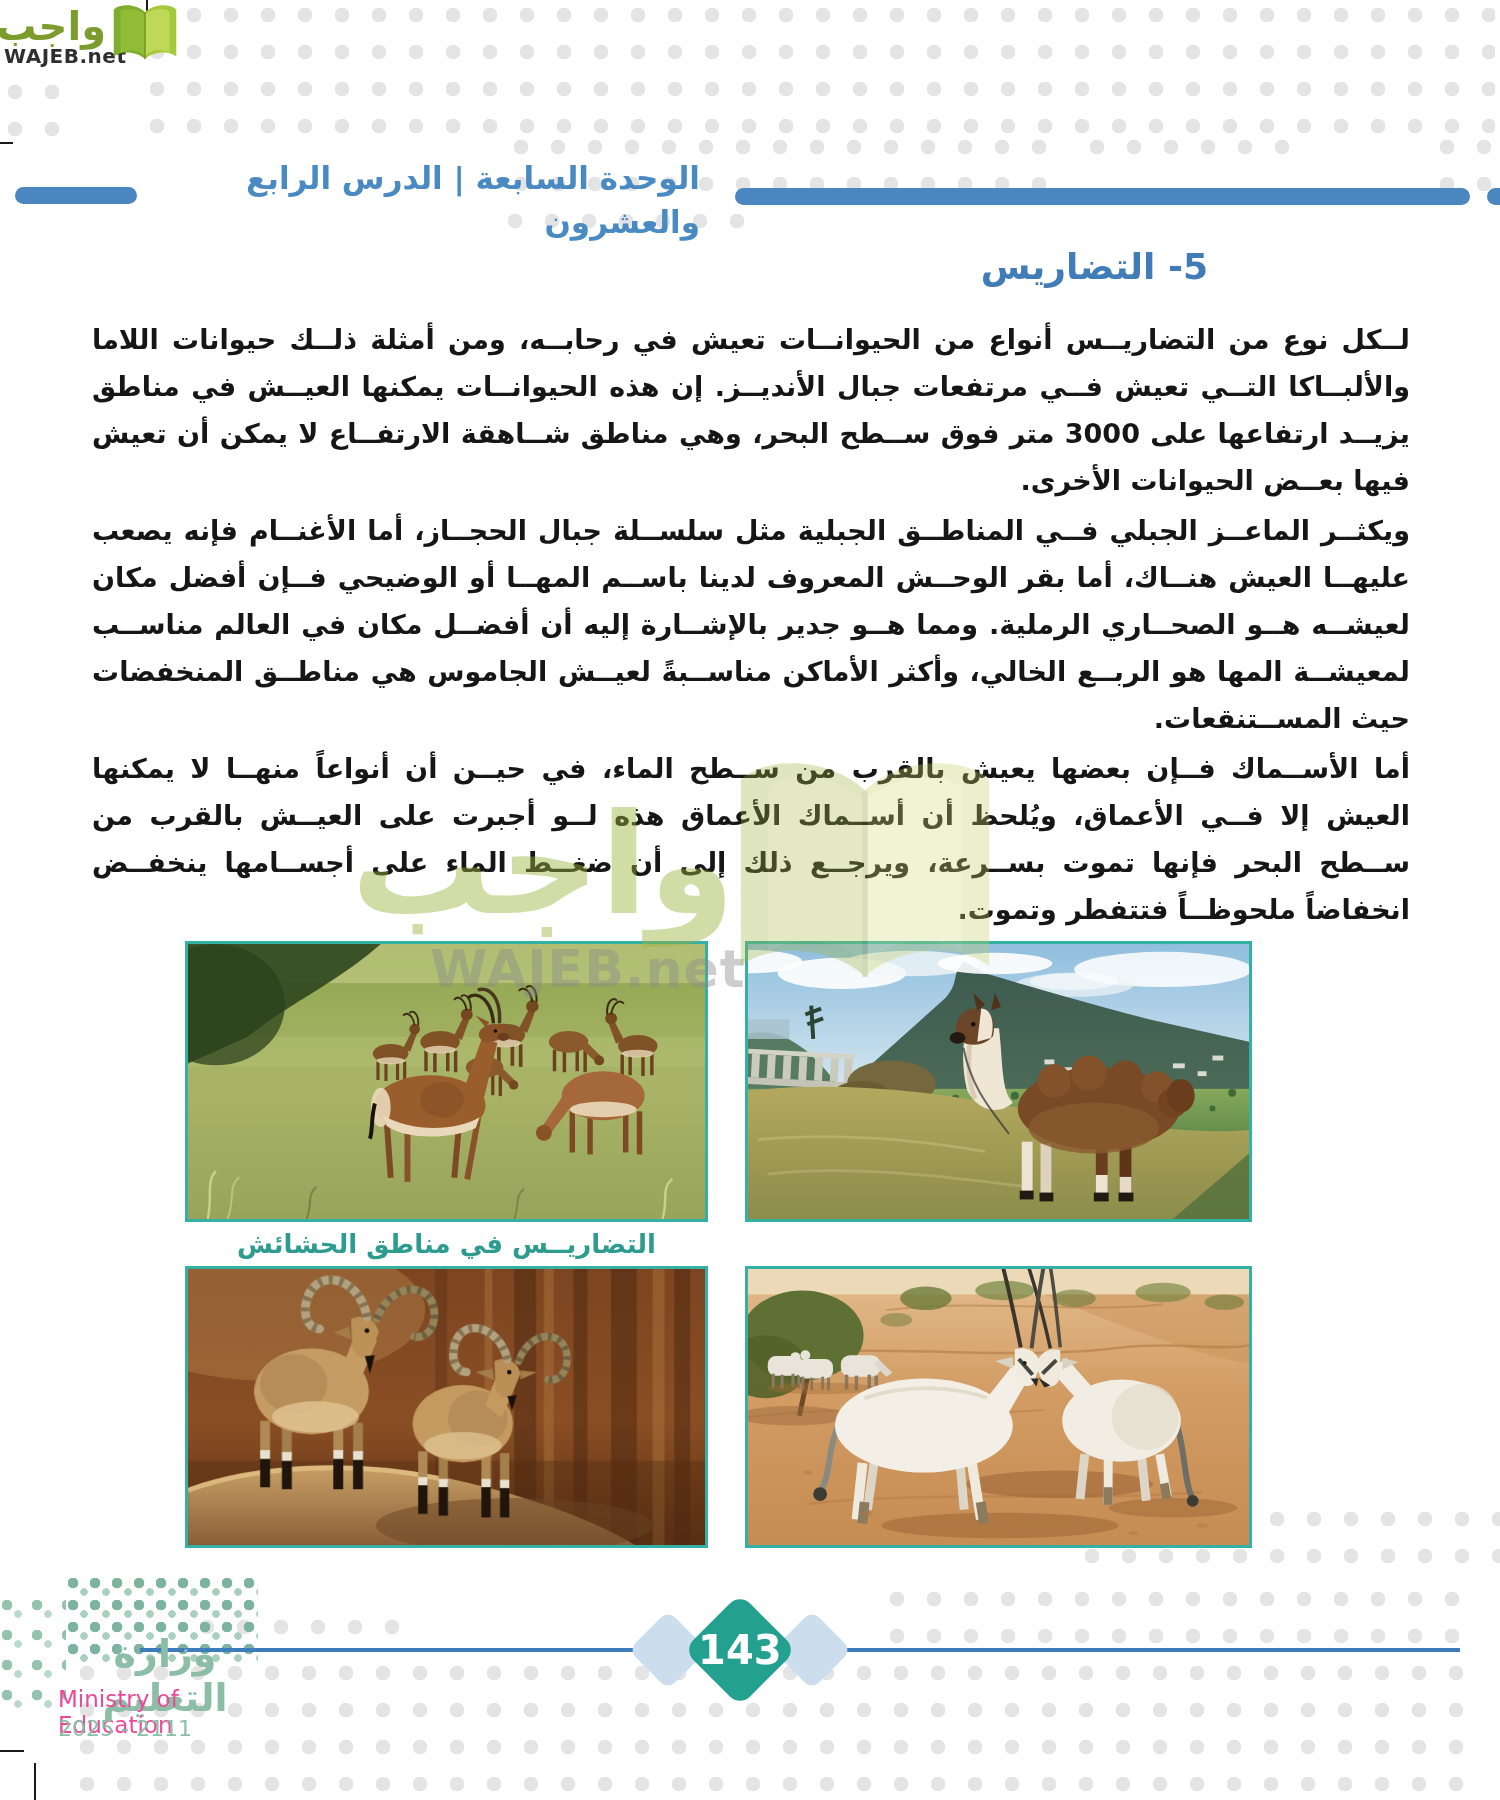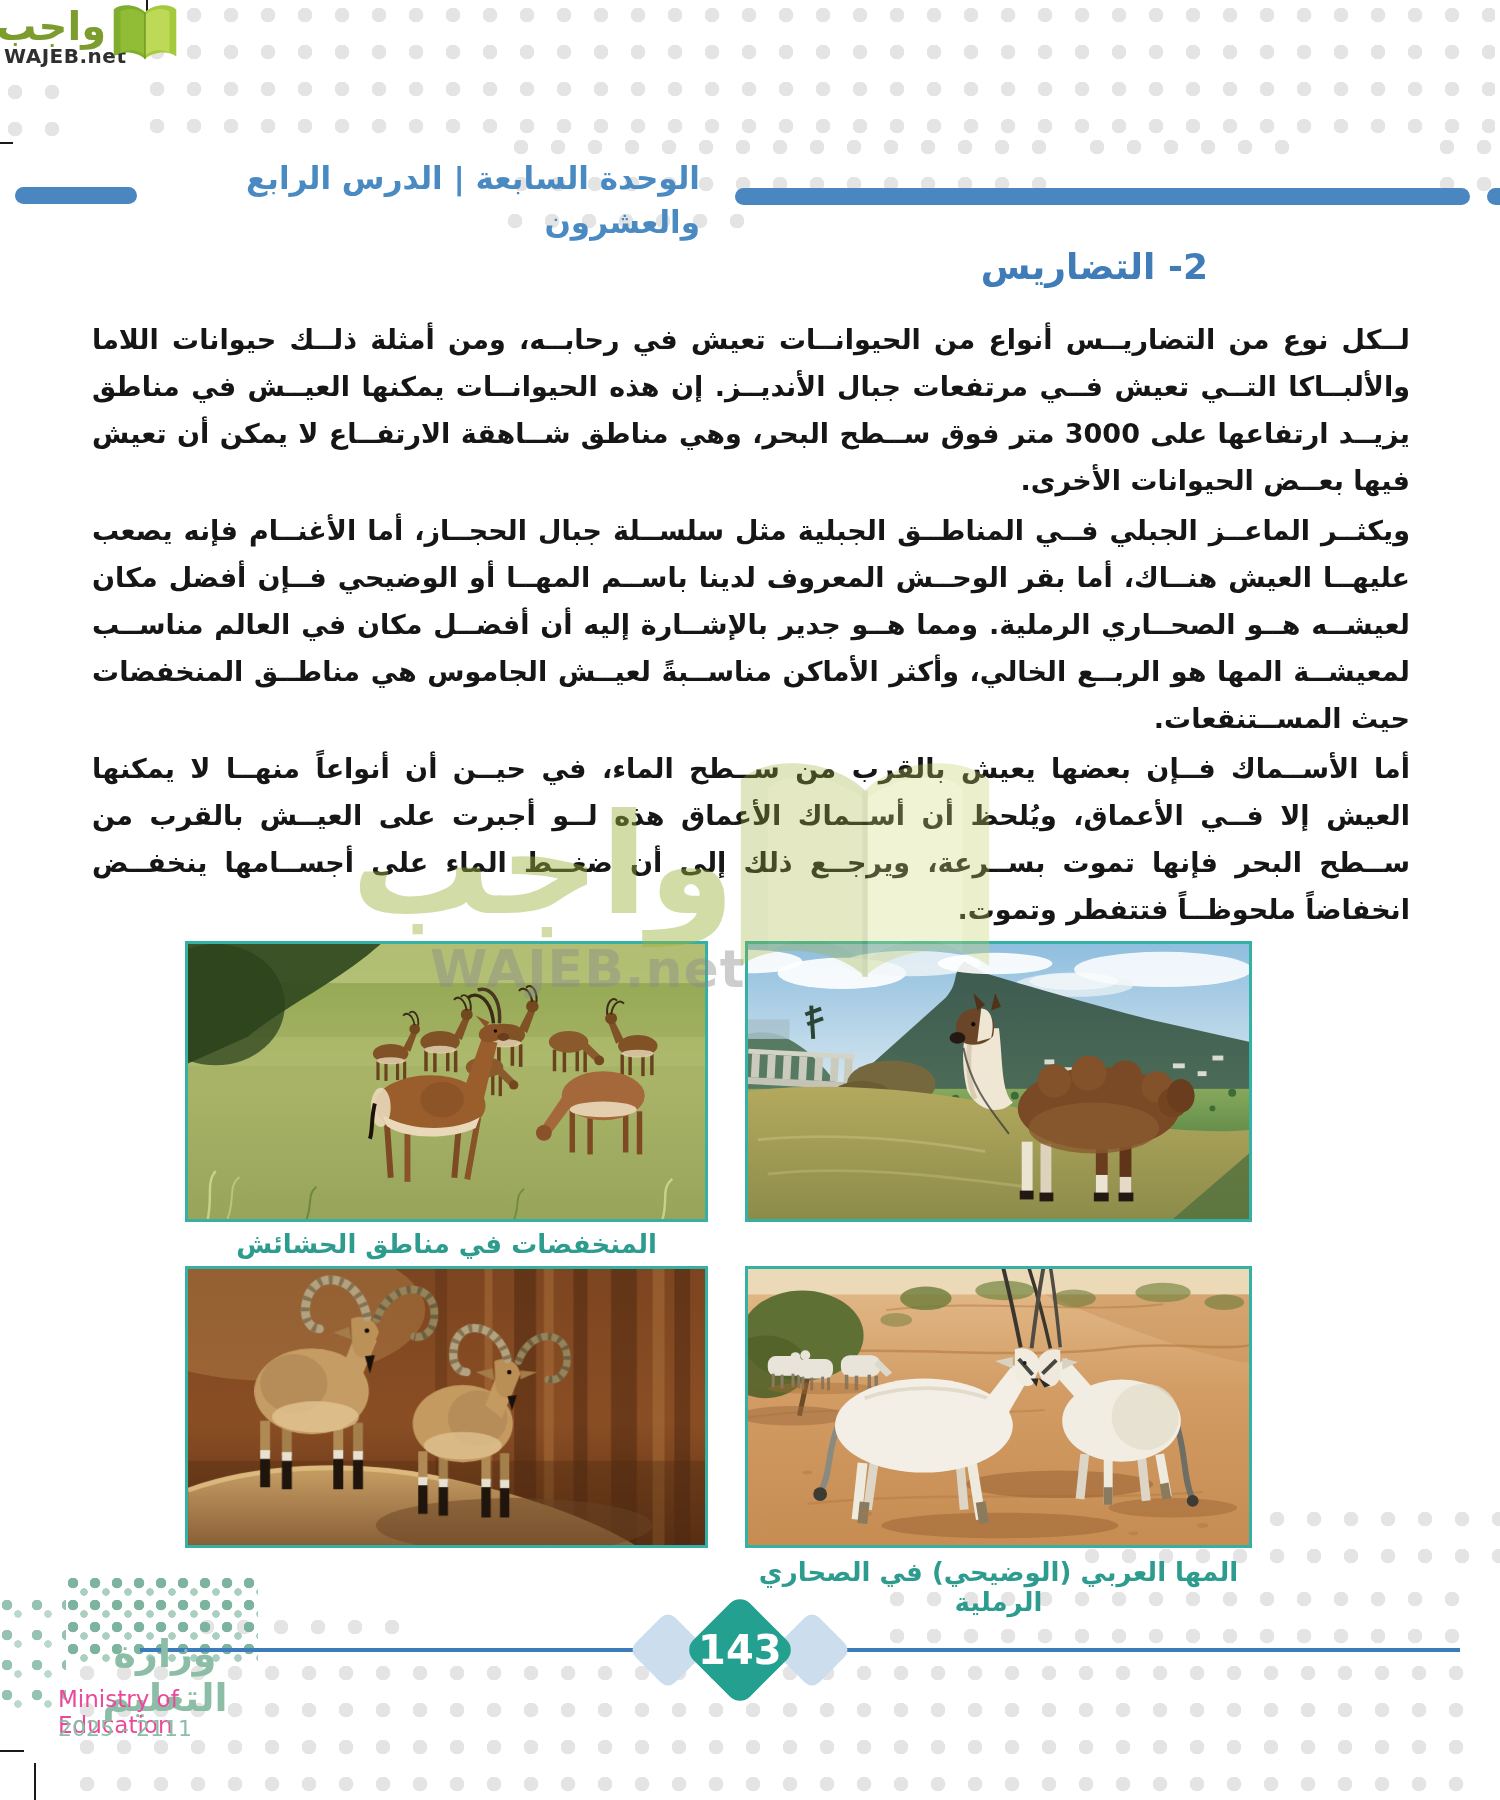--- a/index.html
+++ b/index.html
@@ -117,21 +117,21 @@
     <path d="M100,38 C82,20 45,14 28,28 L28,150 C48,136 84,140 100,158 Z" fill="#94bf37" opacity=".9"></path>
     <path d="M100,38 C118,20 155,14 172,28 L172,150 C152,136 116,140 100,158 Z" fill="#c1da5a" opacity=".9"></path>
     <rect x="98" y="30" width="4" height="138" fill="#6a9426"></rect>
   </svg>
 
   <div class="bar bar-left"></div>
   <div class="header-title">الوحدة السابعة | الدرس الرابع والعشرون</div>
   <div class="bar bar-right"></div>
   <div class="bar bar-edge"></div>
 
-  <div class="section-heading">2- التضاريس</div>
+  <div class="section-heading">5- التضاريس</div>
   <div class="body-text">
     <p>لــكل نوع من التضاريــس أنواع من الحيوانــات تعيش في رحابــه، ومن أمثلة ذلــك حيوانات اللاما والألبــاكا التــي تعيش فــي مرتفعات جبال الأنديــز. إن هذه الحيوانــات يمكنها العيــش في مناطق يزيــد ارتفاعها على 3000 متر فوق ســطح البحر، وهي مناطق شــاهقة الارتفــاع لا يمكن أن تعيش فيها بعــض الحيوانات الأخرى.</p>
     <p>ويكثــر الماعــز الجبلي فــي المناطــق الجبلية مثل سلســلة جبال الحجــاز، أما الأغنــام فإنه يصعب عليهــا العيش هنــاك، أما بقر الوحــش المعروف لدينا باســم المهــا أو الوضيحي فــإن أفضل مكان لعيشــه هــو الصحــاري الرملية. ومما هــو جدير بالإشــارة إليه أن أفضــل مكان في العالم مناســب لمعيشــة المها هو الربــع الخالي، وأكثر الأماكن مناســبةً لعيــش الجاموس هي مناطــق المنخفضات حيث المســتنقعات.</p>
     <p>أما الأســماك فــإن بعضها يعيش بالقرب من ســطح الماء، في حيــن أن أنواعاً منهــا لا يمكنها العيش إلا فــي الأعماق، ويُلحظ أن أســماك الأعماق هذه لــو أجبرت على العيــش بالقرب من ســطح البحر فإنها تموت بســرعة، ويرجــع ذلك إلى أن ضغــط الماء على أجســامها ينخفــض انخفاضاً ملحوظــاً فتتفطر وتموت.</p>
   </div>
 
   <div class="watermark">
     <div class="wm-ar">واجب</div>
     <div class="wm-en">WAJEB.net</div>
     <svg class="wm-book" viewBox="0 0 200 200">
@@ -536,22 +536,21 @@
         <ellipse cx="120" cy="250" rx="6" ry="2.5"></ellipse>
           <ellipse cx="160" cy="268" rx="5" ry="2"></ellipse>
         <ellipse cx="330" cy="258" rx="7" ry="2.5"></ellipse>
           <ellipse cx="390" cy="270" rx="5" ry="2"></ellipse>
         <ellipse cx="460" cy="262" rx="6" ry="2.5"></ellipse>
           <ellipse cx="60" cy="208" rx="5" ry="2"></ellipse>
       </g>
     </svg>
   </div>
 
-  <div class="caption cap-grass">المنخفضات في مناطق الحشائش</div>
-  <div class="caption cap-oryx">المها العربي (الوضيحي) في الصحاري الرملية</div>
+  <div class="caption cap-grass">التضاريــس في مناطق الحشائش</div>
 
   <div class="footer-line"></div>
   <div class="diamond diamond-lite dl-l"></div>
   <div class="diamond diamond-lite dl-r"></div>
   <div class="diamond diamond-teal">
     <span class="page-num">143</span>
   </div>
   <div class="ministry-ar">وزارة التعليم</div>
   <div class="ministry-en">Ministry of Education</div>
   <div class="ministry-edition">2025 - 2111</div>

